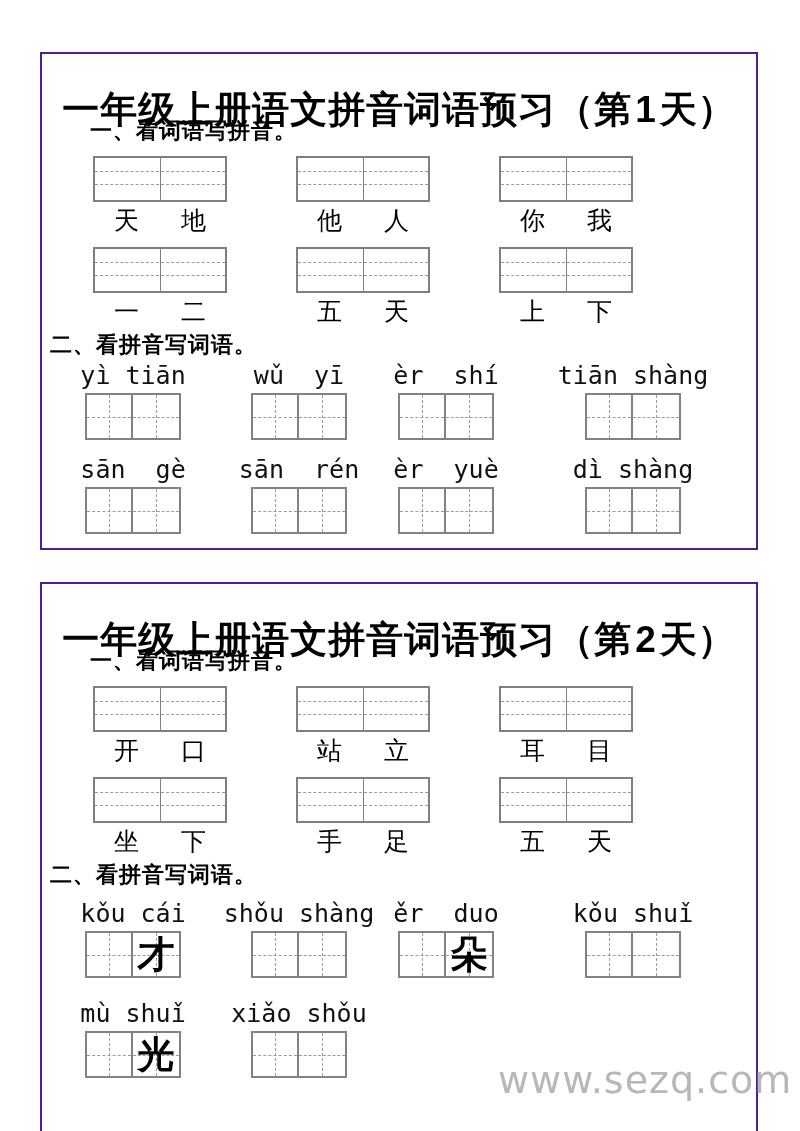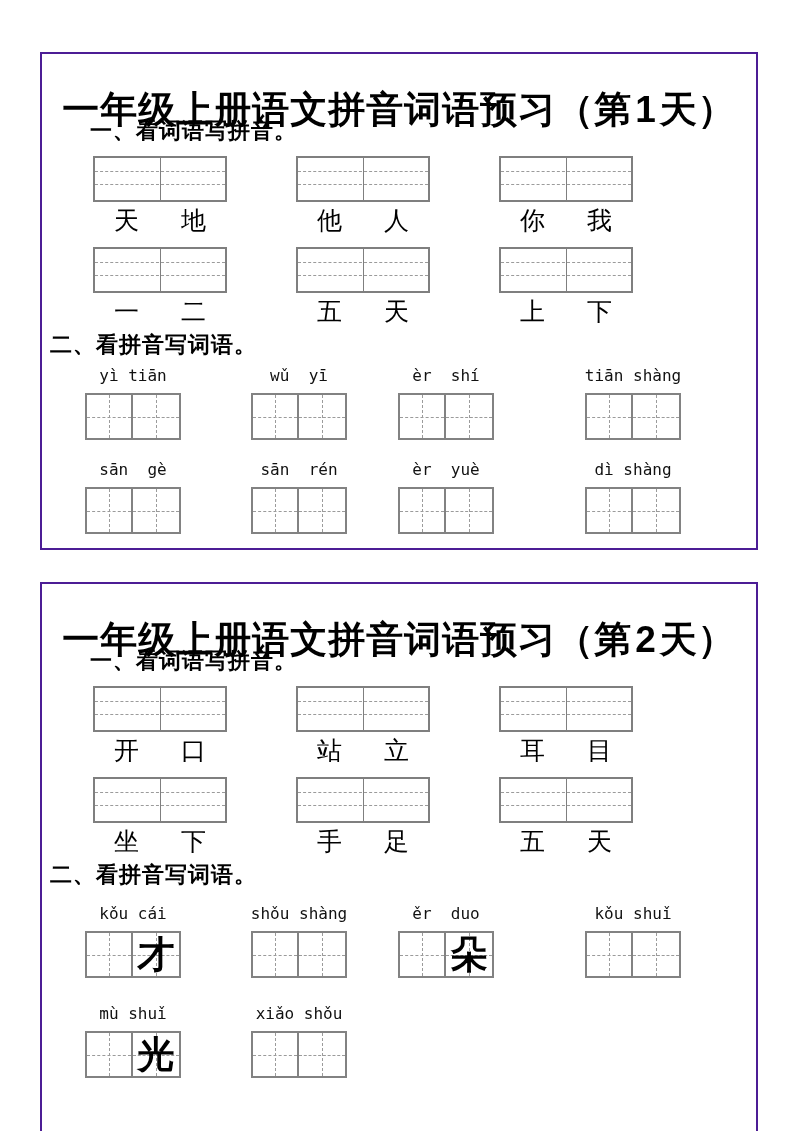--- a/index.html
+++ b/index.html
@@ -46,21 +46,21 @@
   .pin-row-2{top:404px;}
   .panel-2 .pin-row-1{top:318px;}
   .panel-2 .pin-row-2{top:418px;}
   .pin-group{position:absolute;width:96px;display:flex;flex-direction:column;align-items:center;}
   .pin-group:nth-child(1){left:43px;}
   .pin-group:nth-child(2){left:209px;}
   .pin-group:nth-child(3){left:356px;}
   .pin-group:nth-child(4){left:543px;}
   .pin-label{
     font-family:"DejaVu Sans Mono","Liberation Mono",monospace;
-    font-size:16px;line-height:24px;white-space:pre;margin-bottom:5px;color:#111;
+    font-size:25px;line-height:24px;white-space:pre;margin-bottom:5px;color:#111;
   }
   .tzg{position:relative;width:96px;height:47px;box-sizing:border-box;border:2px solid #828282;display:flex;background:#fff;}
   .square{position:relative;width:50%;height:100%;box-sizing:border-box;}
   .square:first-child{border-right:2px solid #828282;}
   .square::before{content:"";position:absolute;left:50%;top:0;bottom:0;width:0;border-left:1px dashed #9b9b9b;}
   .square::after{content:"";position:absolute;top:50%;left:0;right:0;height:0;border-top:1px dashed #9b9b9b;}
   .fill-char{
     position:absolute;left:0;top:0;right:0;bottom:0;z-index:1;
     display:flex;align-items:center;justify-content:center;
     font-size:37px;font-weight:bold;color:#000;
@@ -333,13 +333,14 @@
         <div class="pin-group">
           <div class="pin-label">xiǎo shǒu</div>
           <div class="tzg">
             <div class="square"></div>
             <div class="square"></div>
           </div>
         </div>
       </div>
   </section>
 
+  <div class="watermark">www.sezq.com</div>
 </div>
 
 </body></html>

